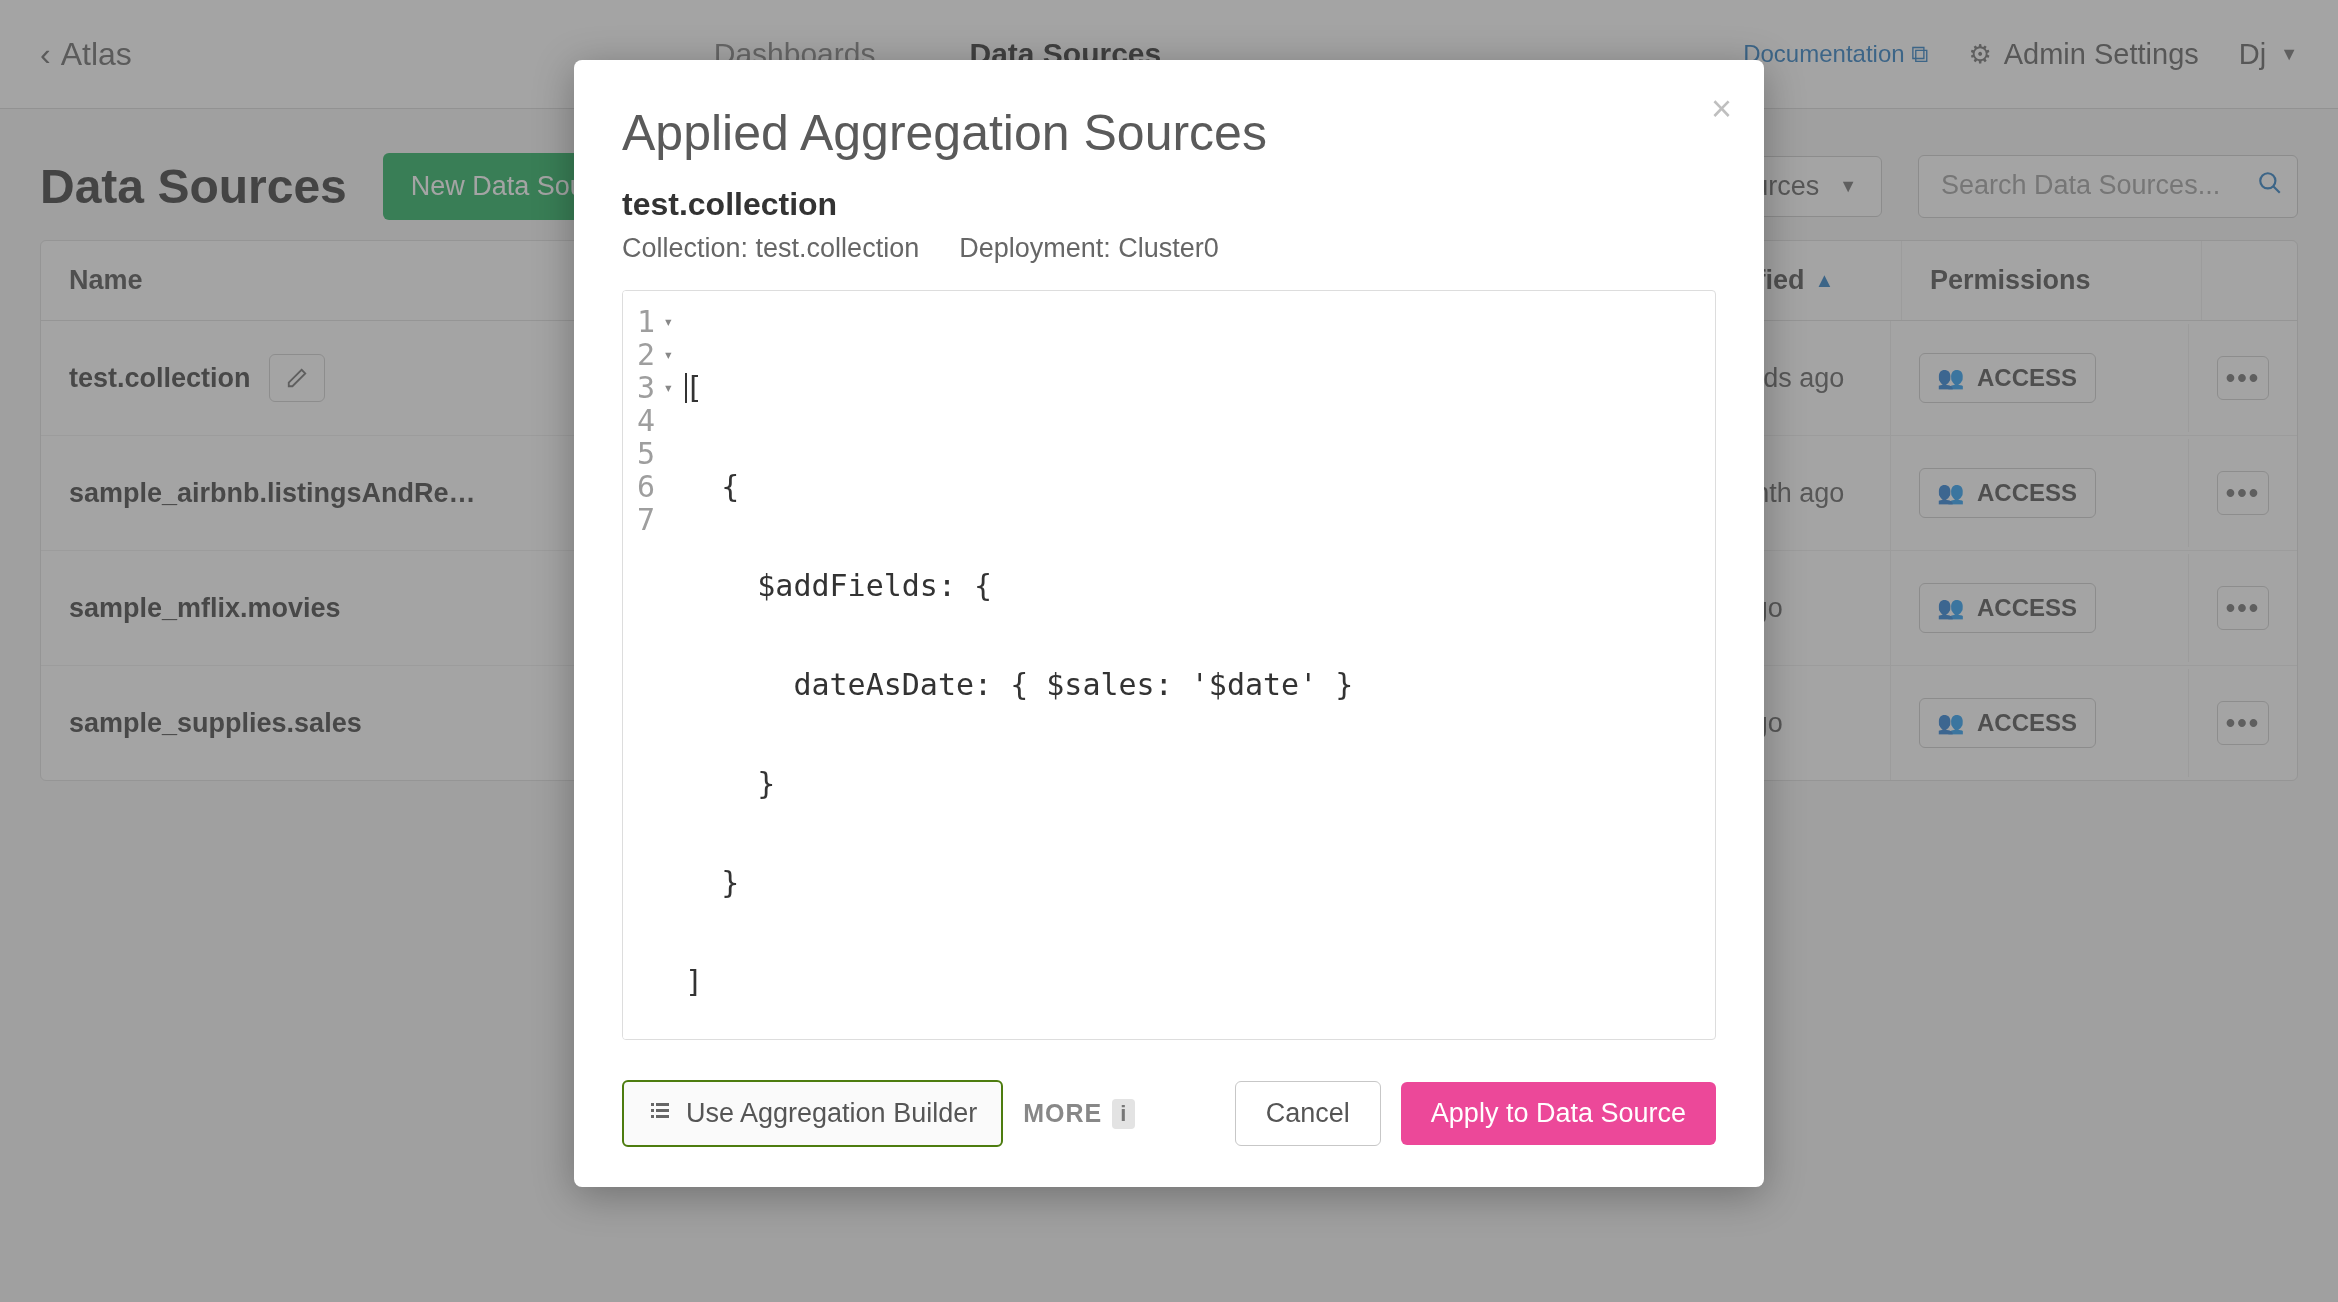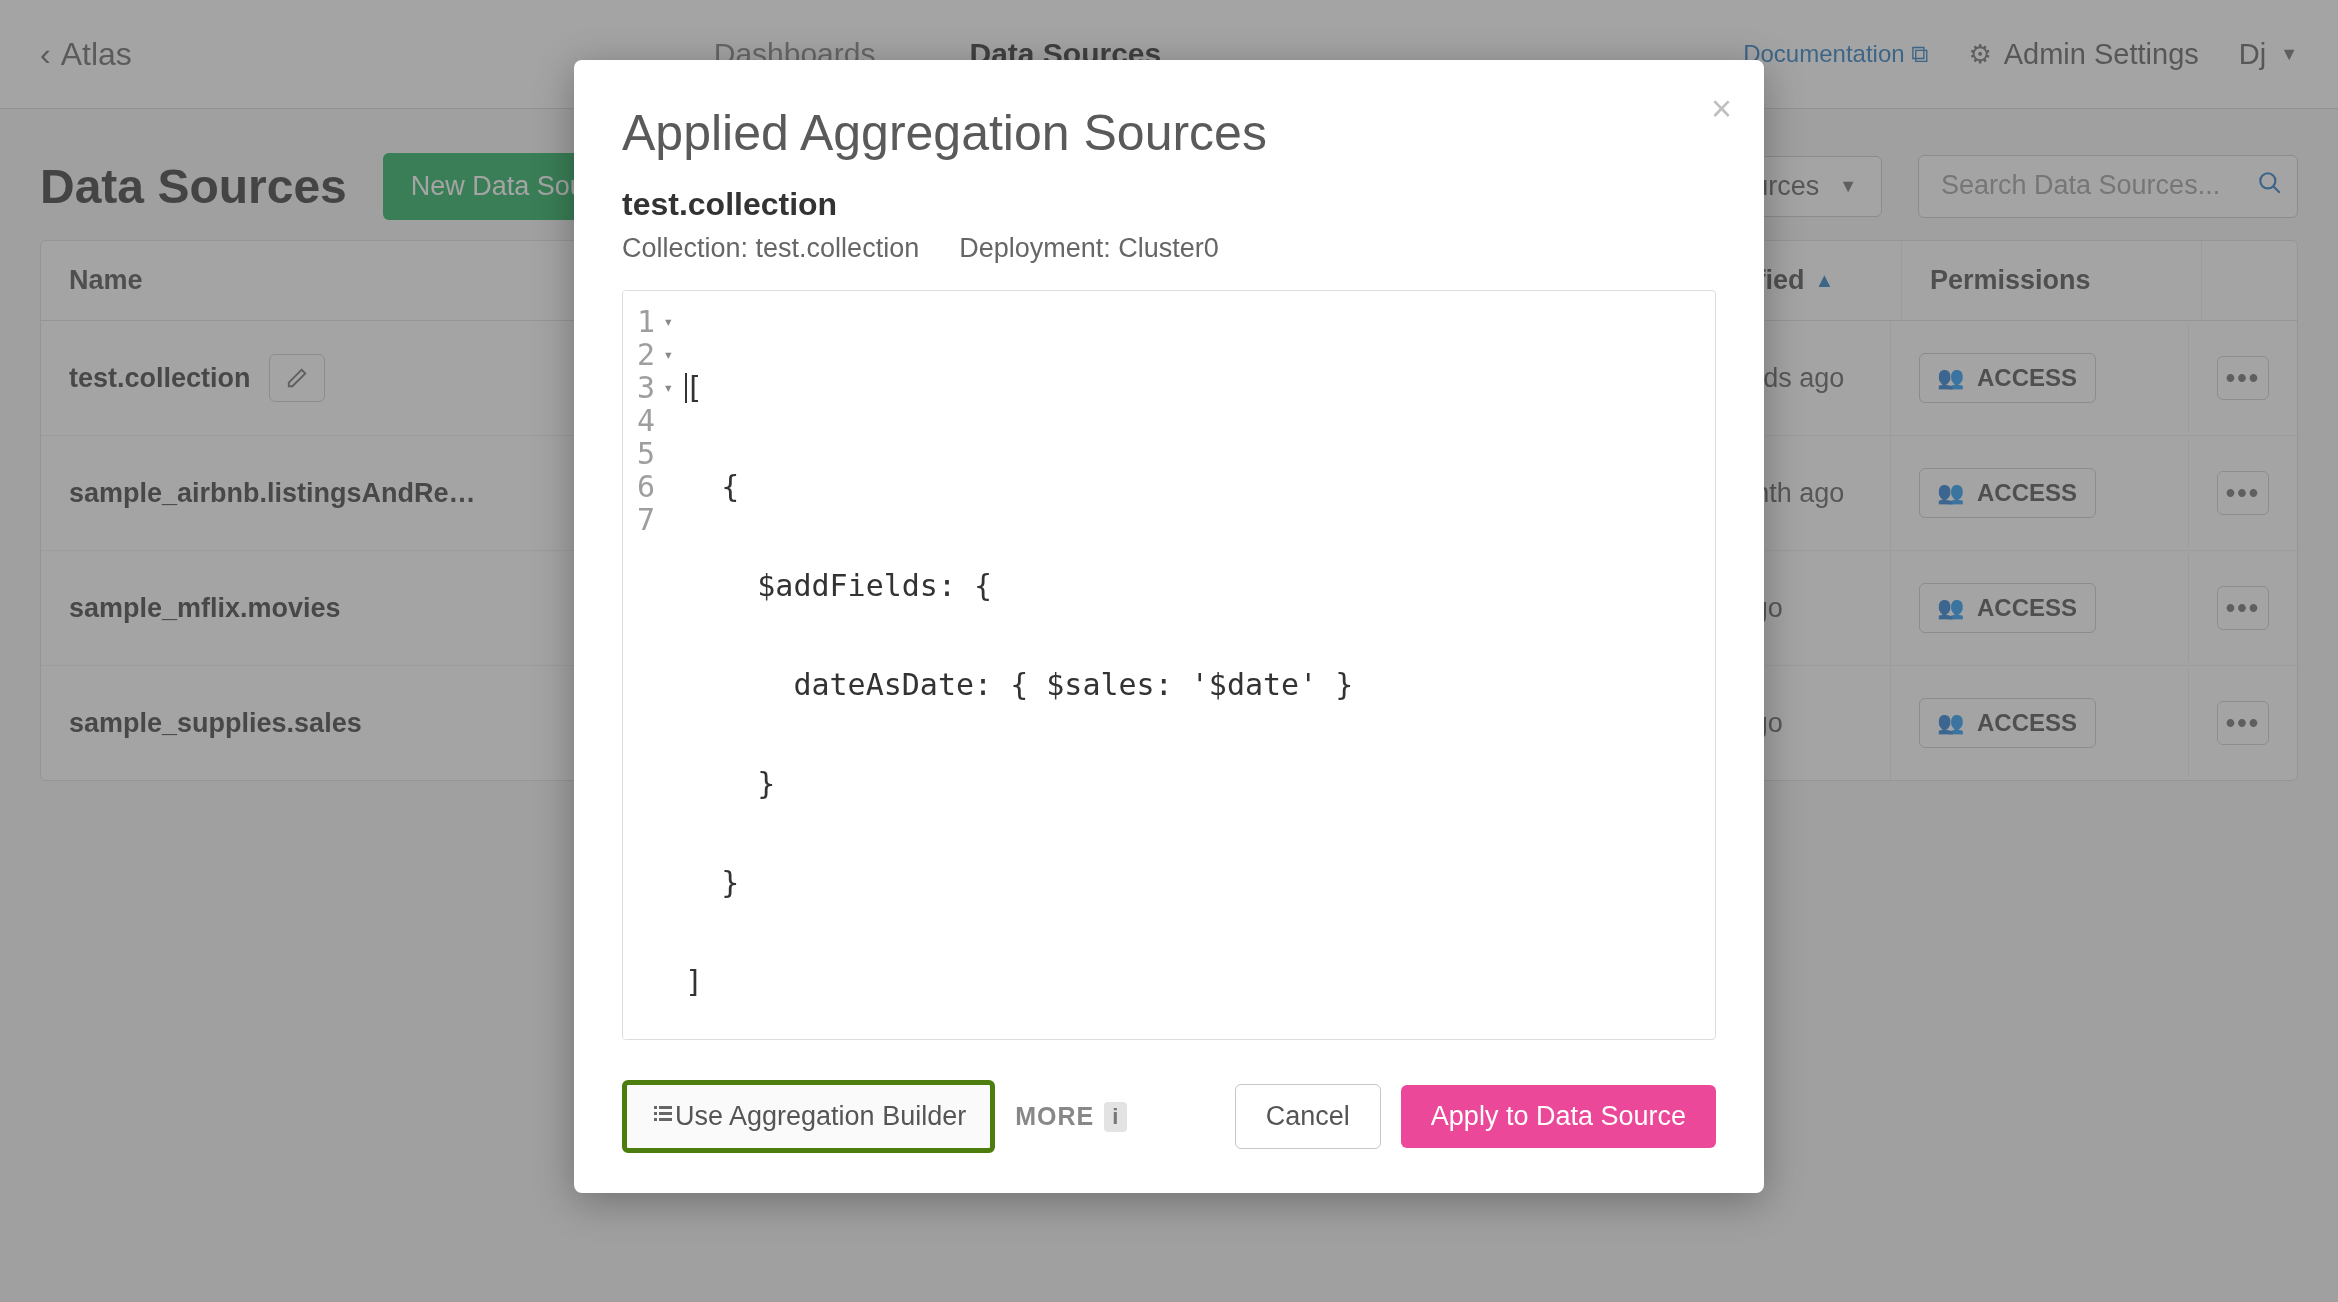--- a/index.html
+++ b/index.html
@@ -98,21 +98,21 @@
     .editor { border:1px solid #ddd; border-radius:4px; height:750px; background:#fff; display:flex; font-family: "Menlo","Consolas",monospace; font-size:30px; line-height:1.1; overflow:hidden;}
     .gutter { background:#fff; color:#9e9e9e; text-align:right; padding:14px 4px 0 14px; user-select:none; min-width:40px;}
     .gutter .ln { height:33px; display:flex; align-items:center; justify-content:flex-end; gap:4px;}
     .fold { color:#888; font-size:16px; width:14px; display:inline-block;}
     .code { padding:14px 10px 0 8px; color:#333; white-space:pre;}
     .code .row { height:33px; display:flex; align-items:center;}
     .cursor-line::before { content:''; display:inline-block; width:2px; height:30px; background:#333; vertical-align:middle; margin-right:-2px;}
 
     
     .modal-footer { display:flex; align-items:center; margin-top:40px; gap:20px;}
-    .btn-outline { border:5px solid #4d7c0f; background:#fafafa; color:#555; border-radius:6px; padding:16px 24px; font-size:27px; cursor:pointer; display:flex; align-items:center; }
+    .btn-outline { border:2px solid #4d7c0f; background:#fafafa; color:#555; border-radius:6px; padding:16px 24px; font-size:27px; cursor:pointer; display:flex; align-items:center; gap:14px;}
     .more-link { font-size:25px; font-weight:700; color:#888; letter-spacing:1px; display:flex; align-items:center; gap:10px; cursor:pointer;}
     .info-badge { background:#e3e3e3; color:#777; border-radius:4px; padding:2px 8px; font-weight:700; font-size:22px;}
     .btn-plain { border:1px solid #c7c7c7; background:#fff; color:#555; border-radius:6px; padding:16px 30px; font-size:27px; cursor:pointer;}
     .btn-primary { border:none; background:#ec4899; color:#fff; border-radius:6px; padding:16px 30px; font-size:27px; cursor:pointer;}
   </style>
 </head>
 <body>
 
 <div class="topbar">
   <div class="back-link">

